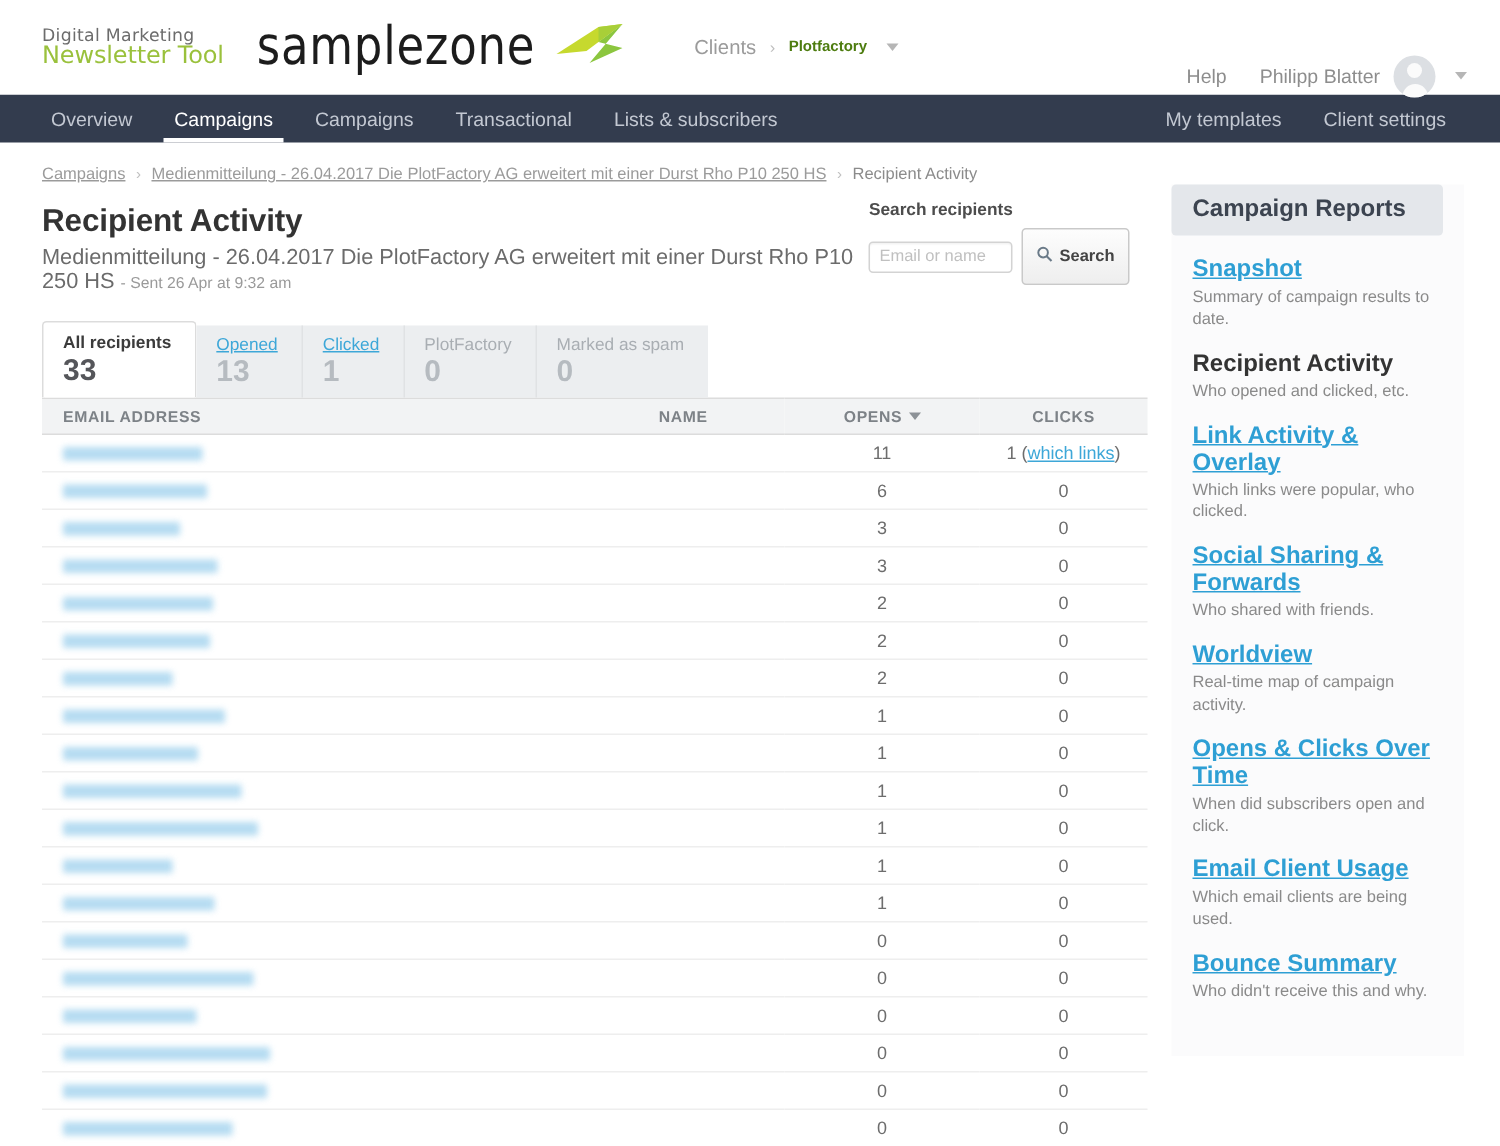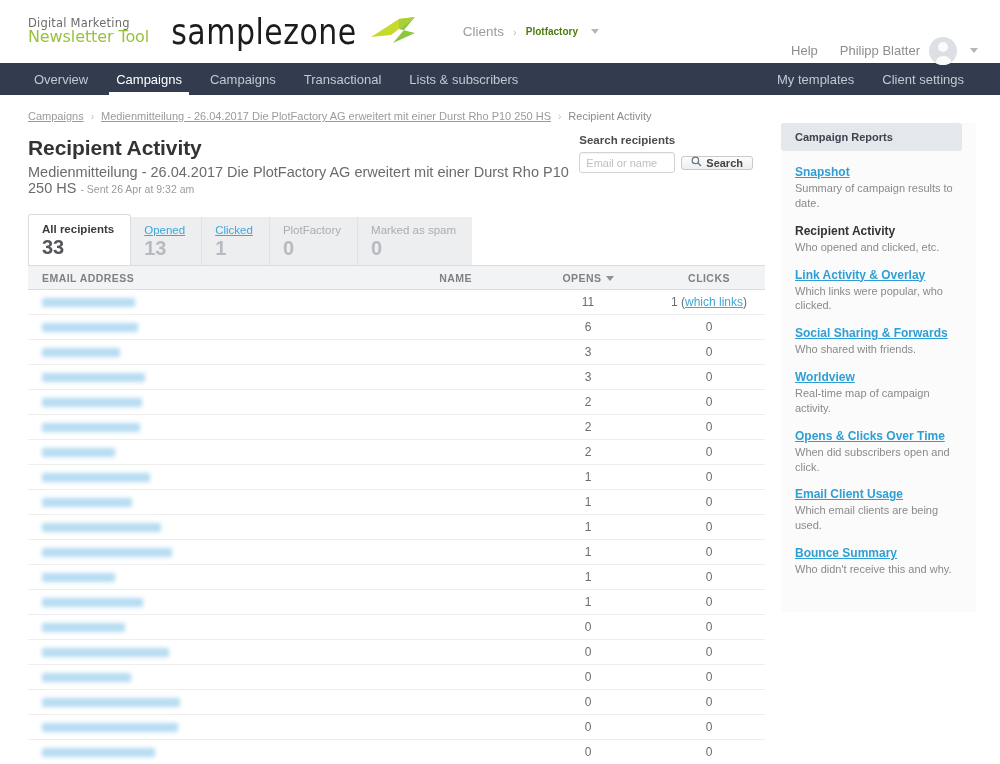--- a/index.html
+++ b/index.html
@@ -149,21 +149,21 @@
     width: 96px; height: 21px;
     border: 1px solid #d3d3d3; border-radius: 3px;
     font-size: 11px; color: #888;
     padding: 0 6px;
     background: #fff;
     font-family: "Liberation Sans", sans-serif;
     box-shadow: inset 0 1px 1px rgba(0,0,0,.05);
   }
   .search-input::placeholder { color: #c0c0c0; }
   .search-btn {
-    height: 14px;
+    height: 38px;
     border: 1px solid #c9c9c9; border-radius: 3px;
     background: linear-gradient(#fdfdfd,#eeeeee);
     font-size: 11px; font-weight: bold; color: #444;
     padding: 0 9px;
     display: flex; align-items: center; gap: 4px;
     font-family: "Liberation Sans", sans-serif;
     cursor: pointer;
   }
   .mag { display: inline-block; }
 
@@ -247,28 +247,28 @@
   
   .side-panel {
     background: #fbfbfc;
     margin-top: 28px;
     padding: 0 0 22px 0;
     width: 195px;
     margin-left: 0;
   }
   .side-head {
     background: #e4e7eb;
-    font-size: 11px; font-weight: bold; color: #3c4450;
+    font-size: 16px; font-weight: bold; color: #3c4450;
     padding: 8px 0 8px 14px;
     border-radius: 3px;
     width: 181px;
     margin-bottom: 14px;
   }
   .report { padding: 0 14px 0 14px; margin-bottom: 13px; }
-  .report-title { font-size: 12px; margin-bottom: 2px; }
+  .report-title { font-size: 16px; margin-bottom: 2px; }
   .report-title a { color: #2e9fd4; text-decoration: underline; font-weight: bold; }
   .report-title.current { color: #333; font-weight: bold; }
   .report-desc { font-size: 11px; color: #8a8a8a; line-height: 1.35; }
 </style>
 </head>
 <body>
 
 <div class="topbar">
   <div class="brand-left">
     <div class="brand-tagline">

